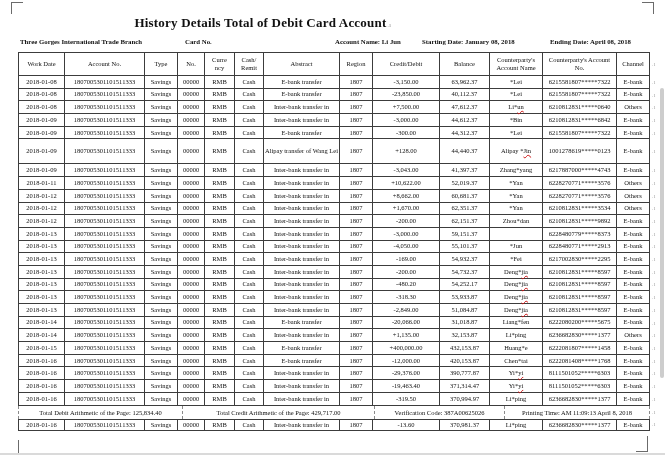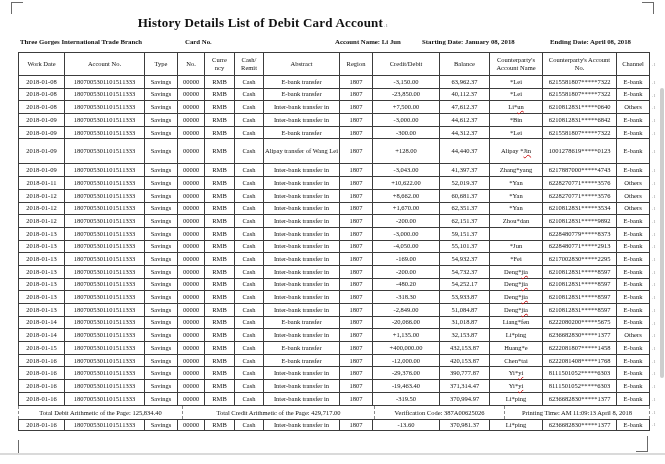--- a/index.html
+++ b/index.html
@@ -39,21 +39,21 @@
 </style>
 </head>
 <body>
 
 <div class="page">
   <div class="corner tl"></div>
   <div class="corner tr"></div>
   <div class="corner bl"></div>
   <div class="corner br"></div>
 
-  <h1 class="title"><span>History Details List of Debit Card Account</span><span class="pmark">.1</span></h1>
+  <h1 class="title"><span>History Details Total of Debit Card Account</span><span class="pmark">.1</span></h1>
 
   <div class="info">
     <span class="i-branch">Three Gorges International Trade Branch</span>
     <span class="i-card">Card No.</span>
     <span class="i-acc">Account Name: Li Jun</span>
     <span class="i-start">Starting Date: January 08, 2018</span>
     <span class="i-end">Ending Date: April 08, 2018</span>
   </div>
 
   <div class="tablewrap">

